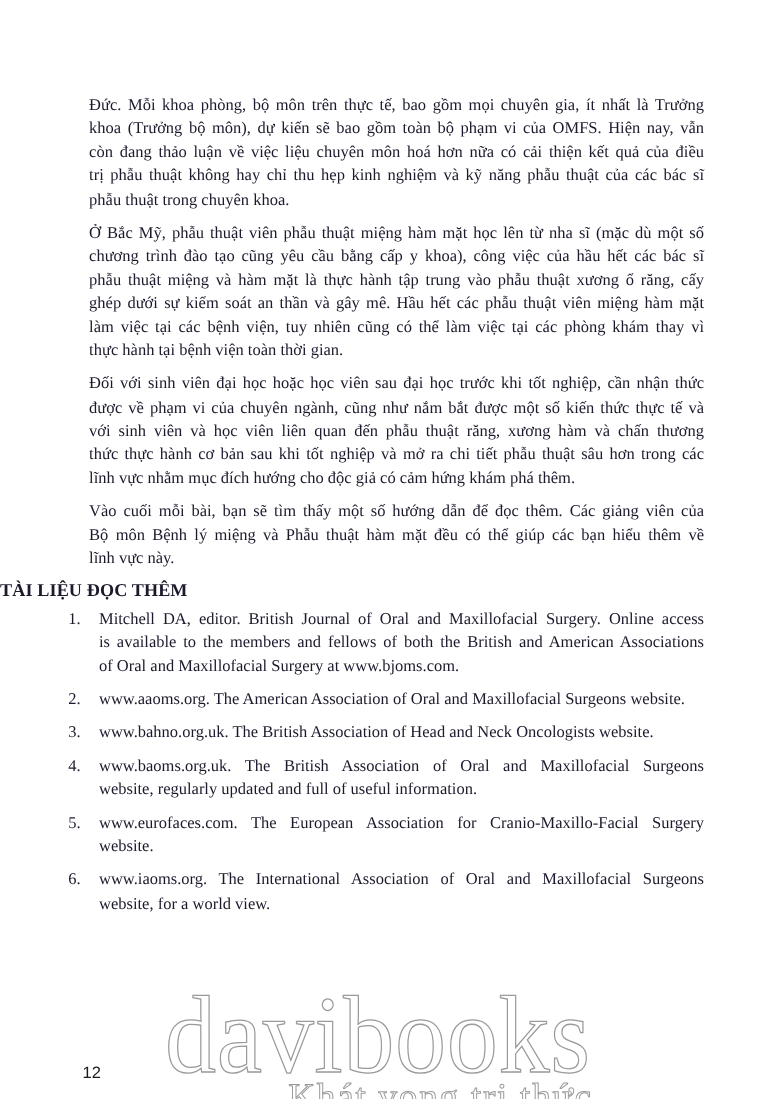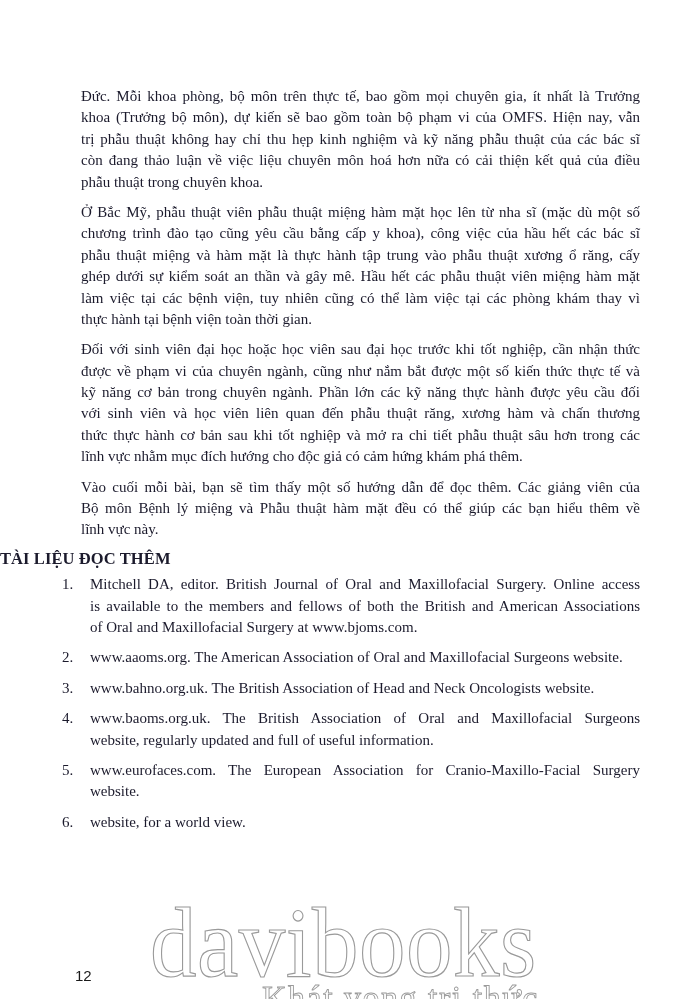--- a/index.html
+++ b/index.html
@@ -120,38 +120,37 @@
   </style>
 </head>
 <body>
 
 <div class="page">
   <div class="content">
 
     <div class="para">
       <div class="line">Đức. Mỗi khoa phòng, bộ môn trên thực tế, bao gồm mọi chuyên gia, ít nhất là Trưởng</div>
       <div class="line">khoa (Trưởng bộ môn), dự kiến sẽ bao gồm toàn bộ phạm vi của OMFS. Hiện nay, vẫn</div>
+      <div class="line">còn đang thảo luận về việc liệu chuyên môn hoá hơn nữa có cải thiện kết quả của điều</div>
       <div class="line">trị phẫu thuật không hay chỉ thu hẹp kinh nghiệm và kỹ năng phẫu thuật của các bác sĩ</div>
-      <div class="line">còn đang thảo luận về việc liệu chuyên môn hoá hơn nữa có cải thiện kết quả của điều</div>
       <div class="line last">phẫu thuật trong chuyên khoa.</div>
     </div>
 
     <div class="para">
       <div class="line">Ở Bắc Mỹ, phẫu thuật viên phẫu thuật miệng hàm mặt học lên từ nha sĩ (mặc dù một số</div>
       <div class="line">chương trình đào tạo cũng yêu cầu bằng cấp y khoa), công việc của hầu hết các bác sĩ</div>
       <div class="line">phẫu thuật miệng và hàm mặt là thực hành tập trung vào phẫu thuật xương ổ răng, cấy</div>
       <div class="line">ghép dưới sự kiểm soát an thần và gây mê. Hầu hết các phẫu thuật viên miệng hàm mặt</div>
       <div class="line">làm việc tại các bệnh viện, tuy nhiên cũng có thể làm việc tại các phòng khám thay vì</div>
       <div class="line last">thực hành tại bệnh viện toàn thời gian.</div>
     </div>
 
     <div class="para">
       <div class="line">Đối với sinh viên đại học hoặc học viên sau đại học trước khi tốt nghiệp, cần nhận thức</div>
       <div class="line">được về phạm vi của chuyên ngành, cũng như nắm bắt được một số kiến thức thực tế và</div>
-      <div class="line">kỹ năng cơ bản trong chuyên ngành. Phần lớn các kỹ năng thực hành được yêu cầu đối</div>
       <div class="line">với sinh viên và học viên liên quan đến phẫu thuật răng, xương hàm và chấn thương</div>
       <div class="line">thức thực hành cơ bản sau khi tốt nghiệp và mở ra chi tiết phẫu thuật sâu hơn trong các</div>
       <div class="line last">lĩnh vực nhằm mục đích hướng cho độc giả có cảm hứng khám phá thêm.</div>
     </div>
 
     <div class="para">
       <div class="line">Vào cuối mỗi bài, bạn sẽ tìm thấy một số hướng dẫn để đọc thêm. Các giảng viên của</div>
       <div class="line">Bộ môn Bệnh lý miệng và Phẫu thuật hàm mặt đều có thể giúp các bạn hiểu thêm về</div>
       <div class="line last">lĩnh vực này.</div>
     </div>
@@ -184,20 +183,21 @@
       </div>
 
       <div class="item">
         <span class="item-num">5.</span>
         <div class="line">www.eurofaces.com. The European Association for Cranio-Maxillo-Facial Surgery</div>
         <div class="line last">website.</div>
       </div>
 
       <div class="item">
         <span class="item-num">6.</span>
+        <div class="line">www.iaoms.org. The International Association of Oral and Maxillofacial Surgeons</div>
         <div class="line last">website, for a world view.</div>
       </div>
 
     </div>
   </div>
 
   <div class="page-number">12</div>
 
   <div class="wm-brand">davibooks</div>
   <div class="wm-tagline">Khát vọng tri thức</div>

